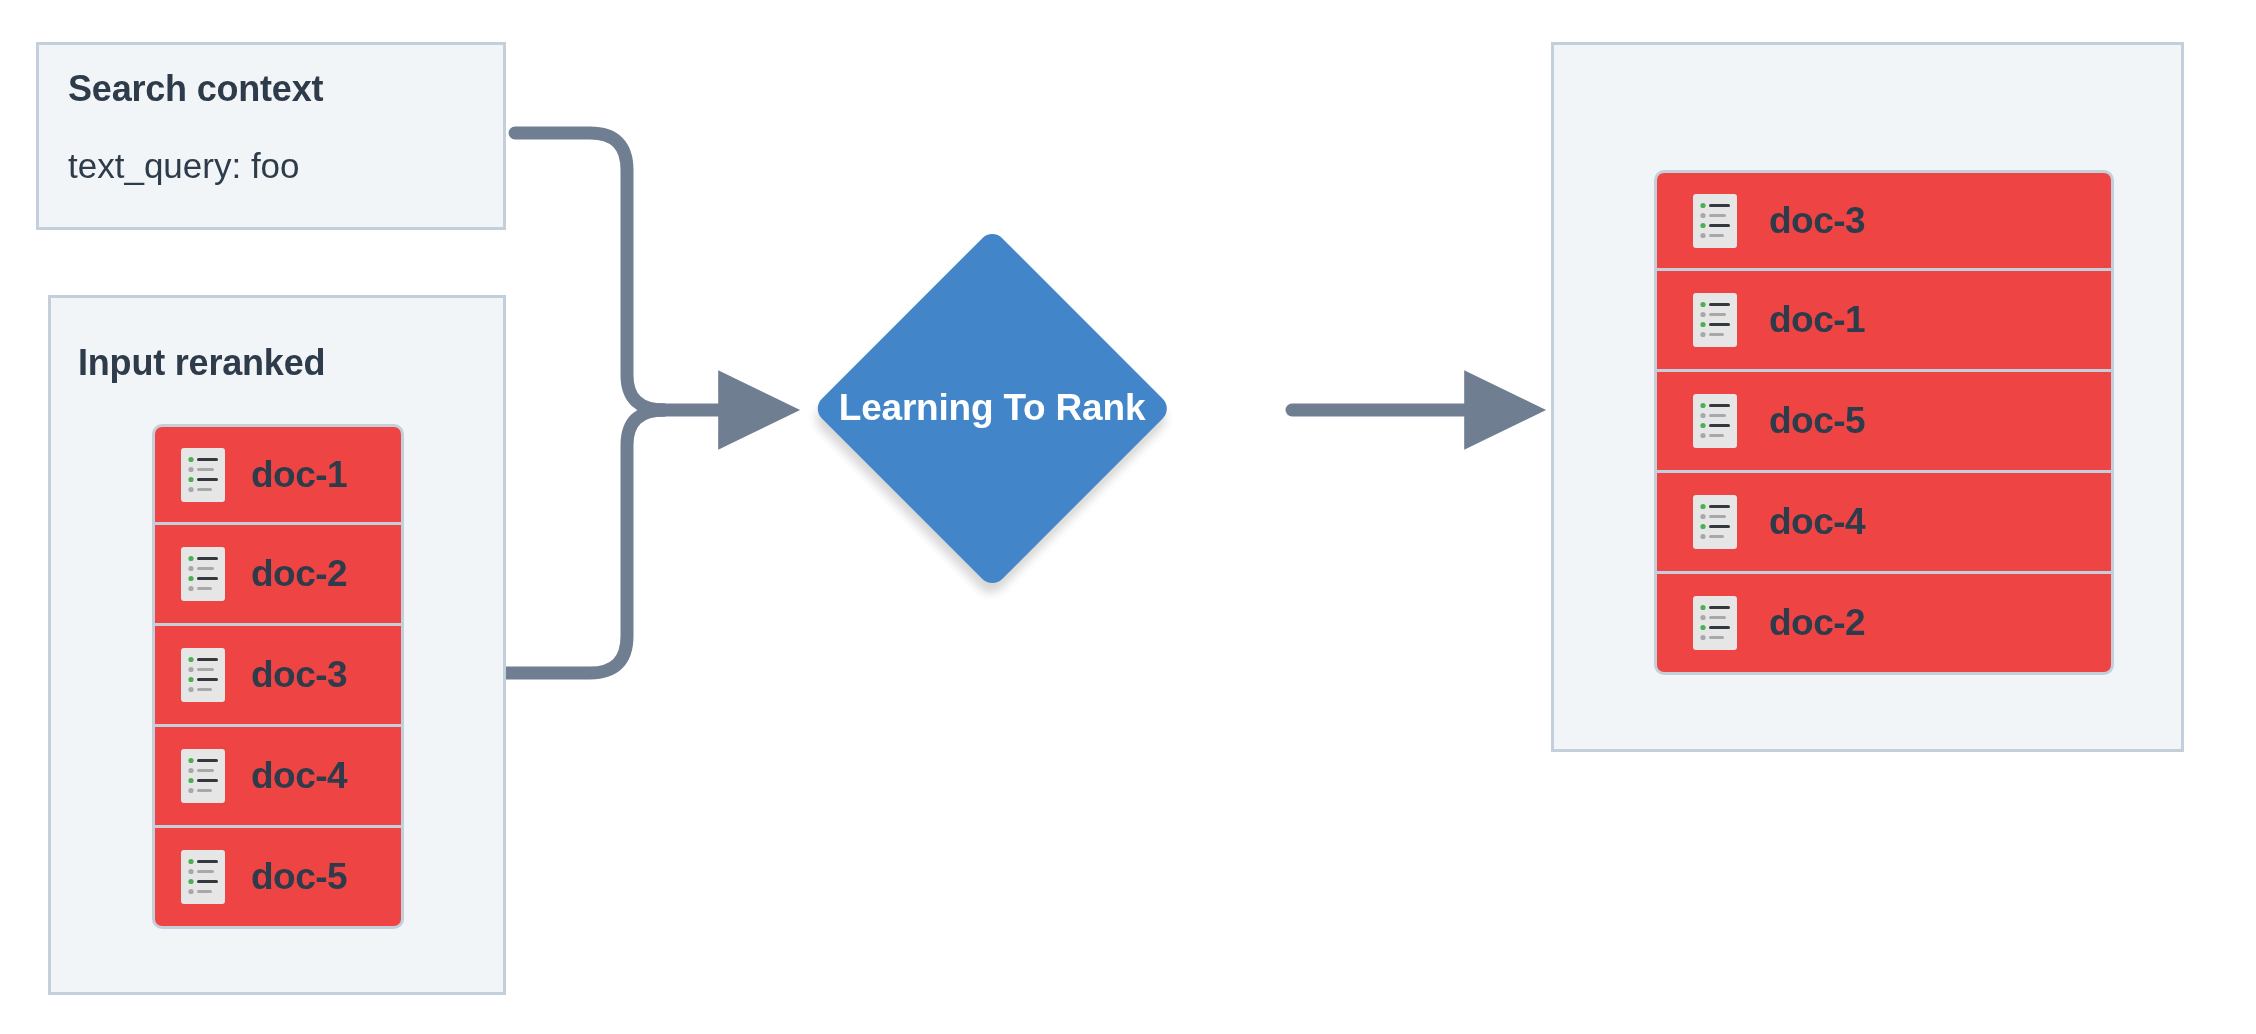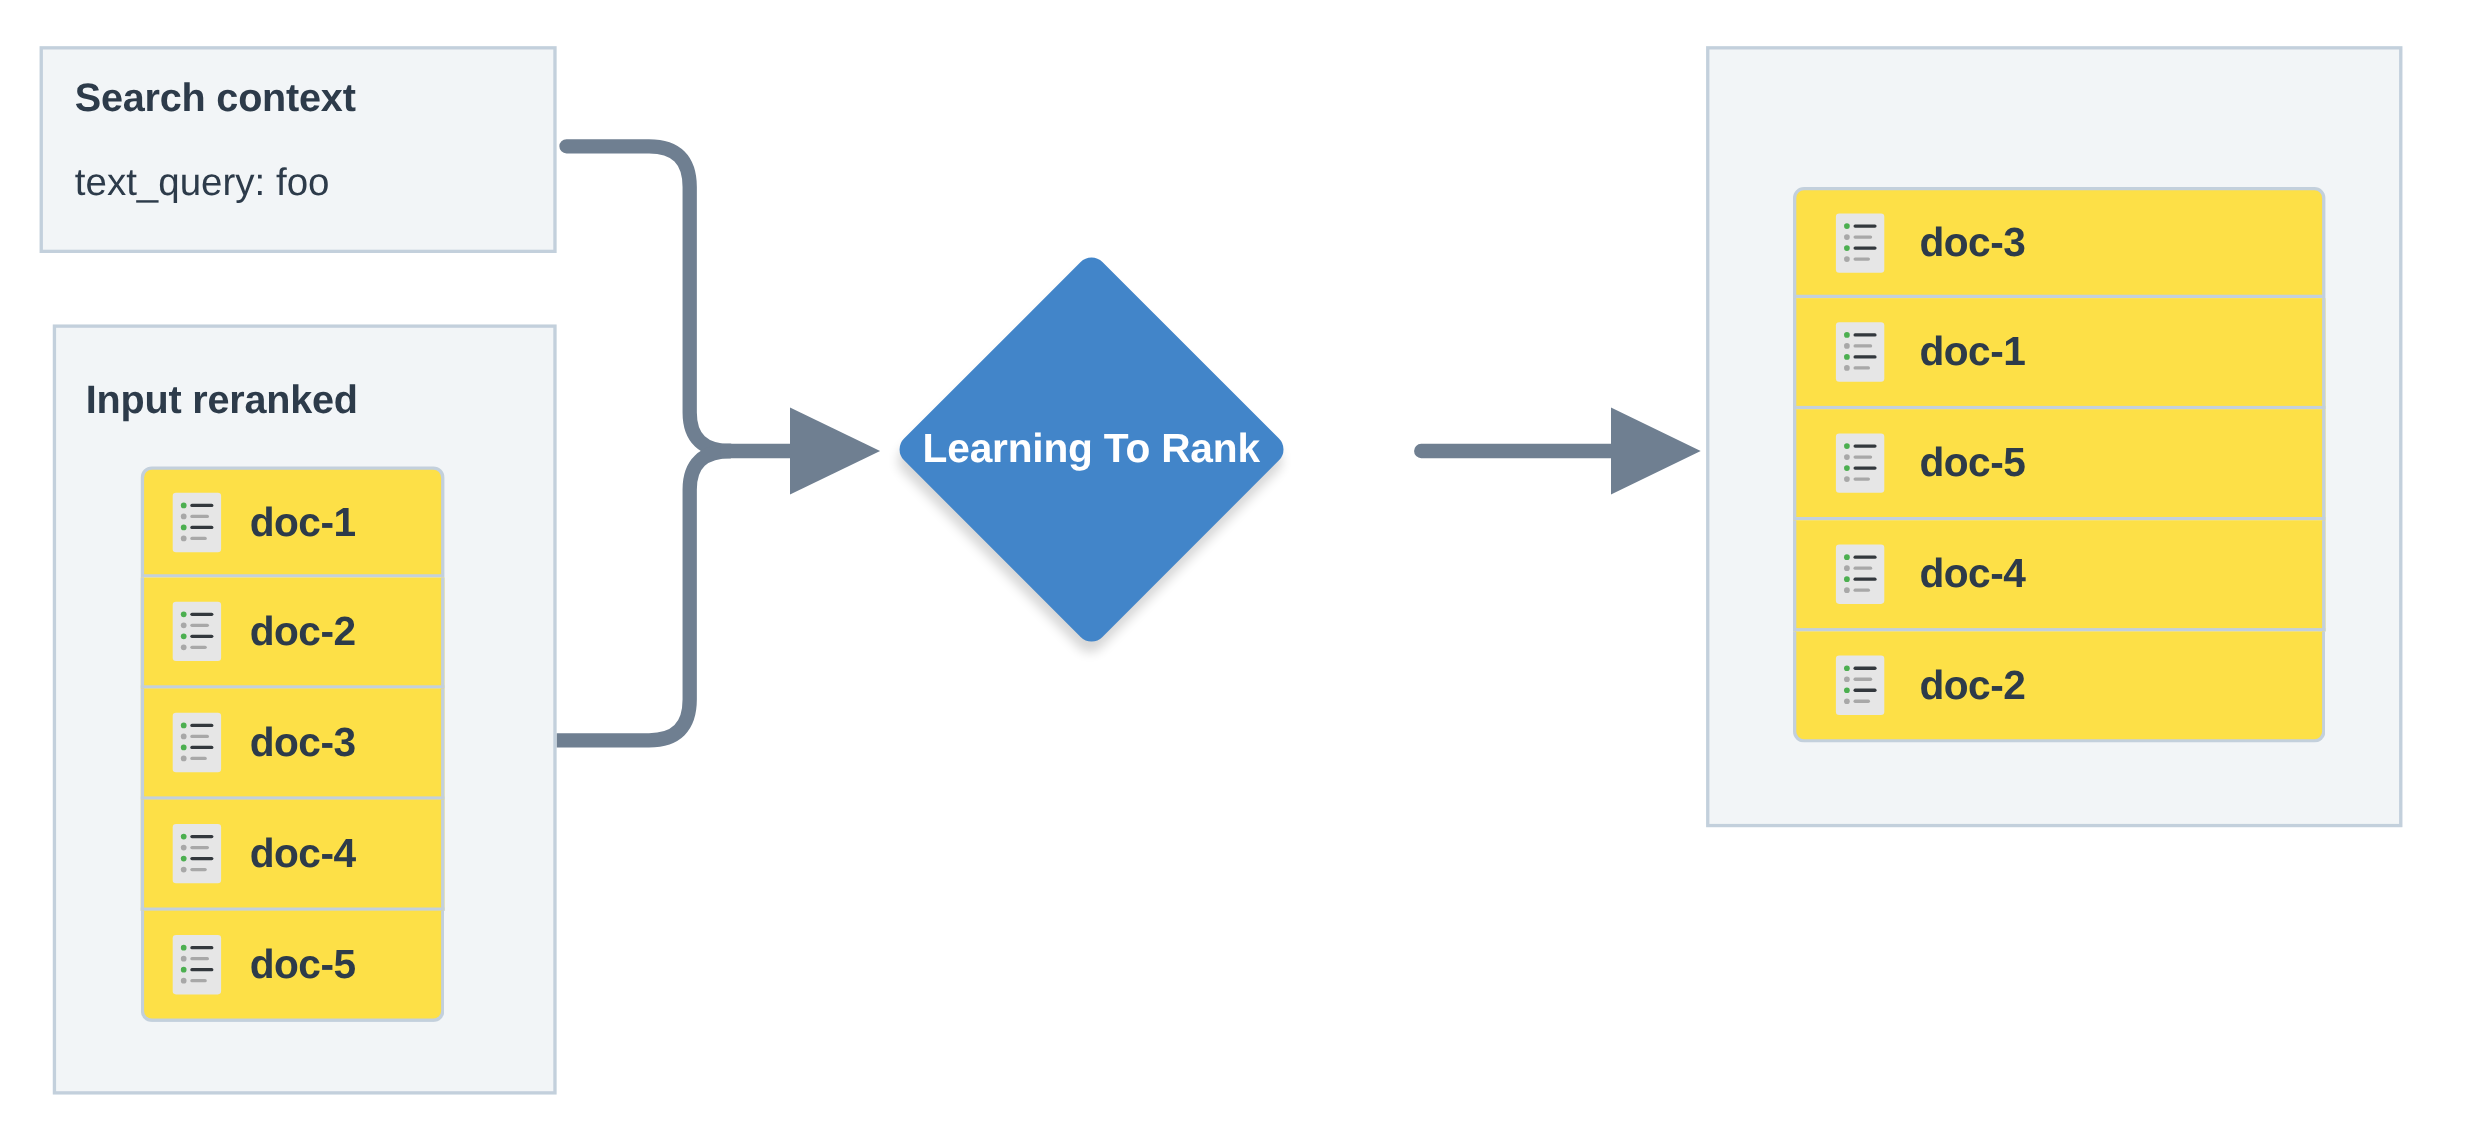--- a/index.html
+++ b/index.html
@@ -90,24 +90,25 @@
     left: 1630px;
     top: 170px;
     width: 484px;
   }
 
   .doc-card {
     position: relative;
     display: flex;
     align-items: center;
     box-sizing: border-box;
-    background: #fde047;
+    background: #ef4444;
     border-left: 3px solid #c3d0dc;
     border-right: 3px solid #c3d0dc;
     border-bottom: 3px solid #c3d0dc;
+    margin-left: 24px;
   }
   .doc-card:first-child {
     border-top: 3px solid #c3d0dc;
     border-top-left-radius: 10px;
     border-top-right-radius: 10px;
   }
   .doc-card:last-child {
     border-bottom-left-radius: 10px;
     border-bottom-right-radius: 10px;
   }

